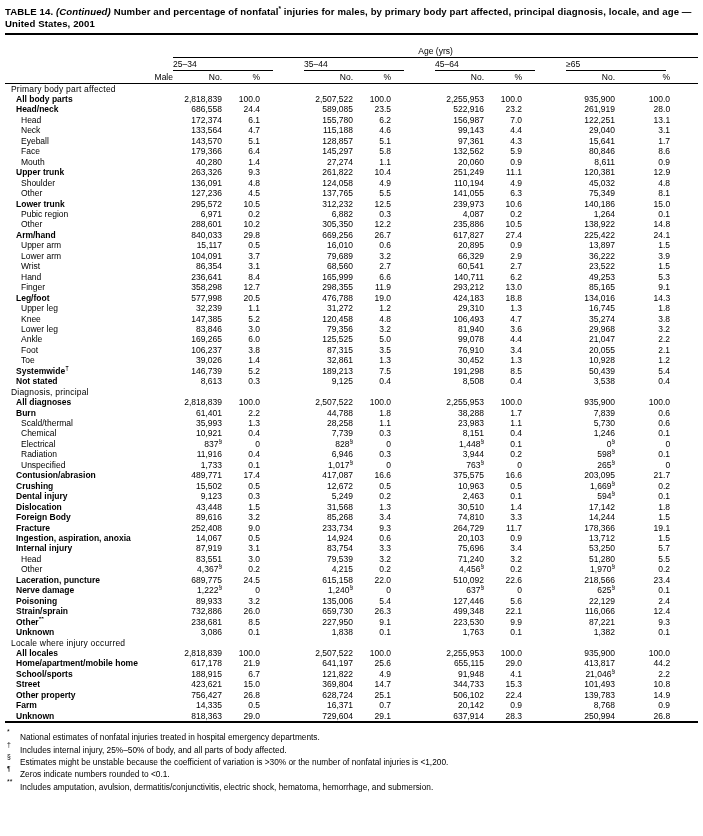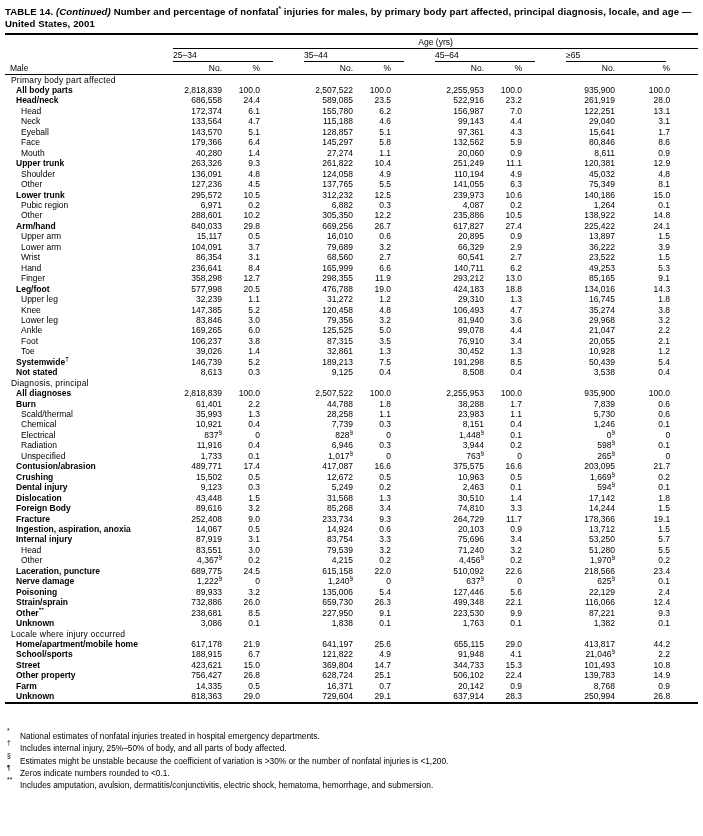--- a/index.html
+++ b/index.html
@@ -9,41 +9,41 @@
     font-family:"Liberation Sans","DejaVu Sans",sans-serif;
     padding:6px 5px 0 5px;overflow:hidden;
   }
   .title{
     font-size:9.6px;font-weight:bold;line-height:1.28;
     border-bottom:2px solid #000;padding-bottom:2px;letter-spacing:.1px;
   }
   .title sup{font-size:6.5px;}
   table{
     border-collapse:collapse;table-layout:fixed;width:693px;
-    border-bottom:2px solid #000;margin-top:1px;
+    border-bottom:2px solid #000;margin-top:10px;
   }
   th,td{
     padding:0;font-size:8.5px;font-weight:normal;line-height:10.45px;
     white-space:nowrap;overflow:hidden;vertical-align:bottom;
   }
   thead th{line-height:12px;}
   .age-span{text-align:center;border-bottom:1px solid #000;}
   .grp-cell div{width:76%;border-bottom:1.5px solid #000;text-align:left;}
   .hdr-bottom th{border-bottom:1.5px solid #000;}
   .num{text-align:right;}
   .no{padding-right:6px;}
   .pct{padding-right:44px;}
   .pct.last{padding-right:28px;}
   .label{text-align:left;}
-  .male{padding-left:5px;text-align:left;}
+  .male{padding-left:5px;text-align:right;}
   .sec{padding-left:6px;letter-spacing:.2px;}
   .ind1{padding-left:11px;font-weight:bold;}
   .ind2{padding-left:16px;}
   sup{font-size:6.5px;line-height:0;vertical-align:super;}
-  .fnotes{margin-top:26px;font-size:8.3px;line-height:12.4px;}
+  .fnotes{margin-top:8px;font-size:8.3px;line-height:12.4px;}
   .fn{position:relative;padding-left:15px;}
   .fn .fn-m{position:absolute;left:2px;top:1px;font-size:6.8px;vertical-align:baseline;}
 </style>
 </head>
 <body>
 
 <div class="page">
 
   <div class="title"><span>TABLE 14.</span> <i>(Continued)</i> <span>Number and percentage of nonfatal</span><sup>*</sup> <span>injuries for males, by primary body part affected, principal diagnosis, locale, and age — United States, 2001</span></div>
 
@@ -656,20 +656,31 @@
           <td class="num pct">0.1</td>
           <td class="num no">1,763</td>
           <td class="num pct">0.1</td>
           <td class="num no">1,382</td>
           <td class="num pct last">0.1</td>
         </tr>
         <tr>
           <td colspan="9" class="label sec">Locale where injury occurred</td>
         </tr>
         <tr>
+          <td class="label ind1">All locales</td>
+          <td class="num no">2,818,839</td>
+          <td class="num pct">100.0</td>
+          <td class="num no">2,507,522</td>
+          <td class="num pct">100.0</td>
+          <td class="num no">2,255,953</td>
+          <td class="num pct">100.0</td>
+          <td class="num no">935,900</td>
+          <td class="num pct last">100.0</td>
+        </tr>
+        <tr>
           <td class="label ind1">Home/apartment/mobile home</td>
           <td class="num no">617,178</td>
           <td class="num pct">21.9</td>
           <td class="num no">641,197</td>
           <td class="num pct">25.6</td>
           <td class="num no">655,115</td>
           <td class="num pct">29.0</td>
           <td class="num no">413,817</td>
           <td class="num pct last">44.2</td>
         </tr>

